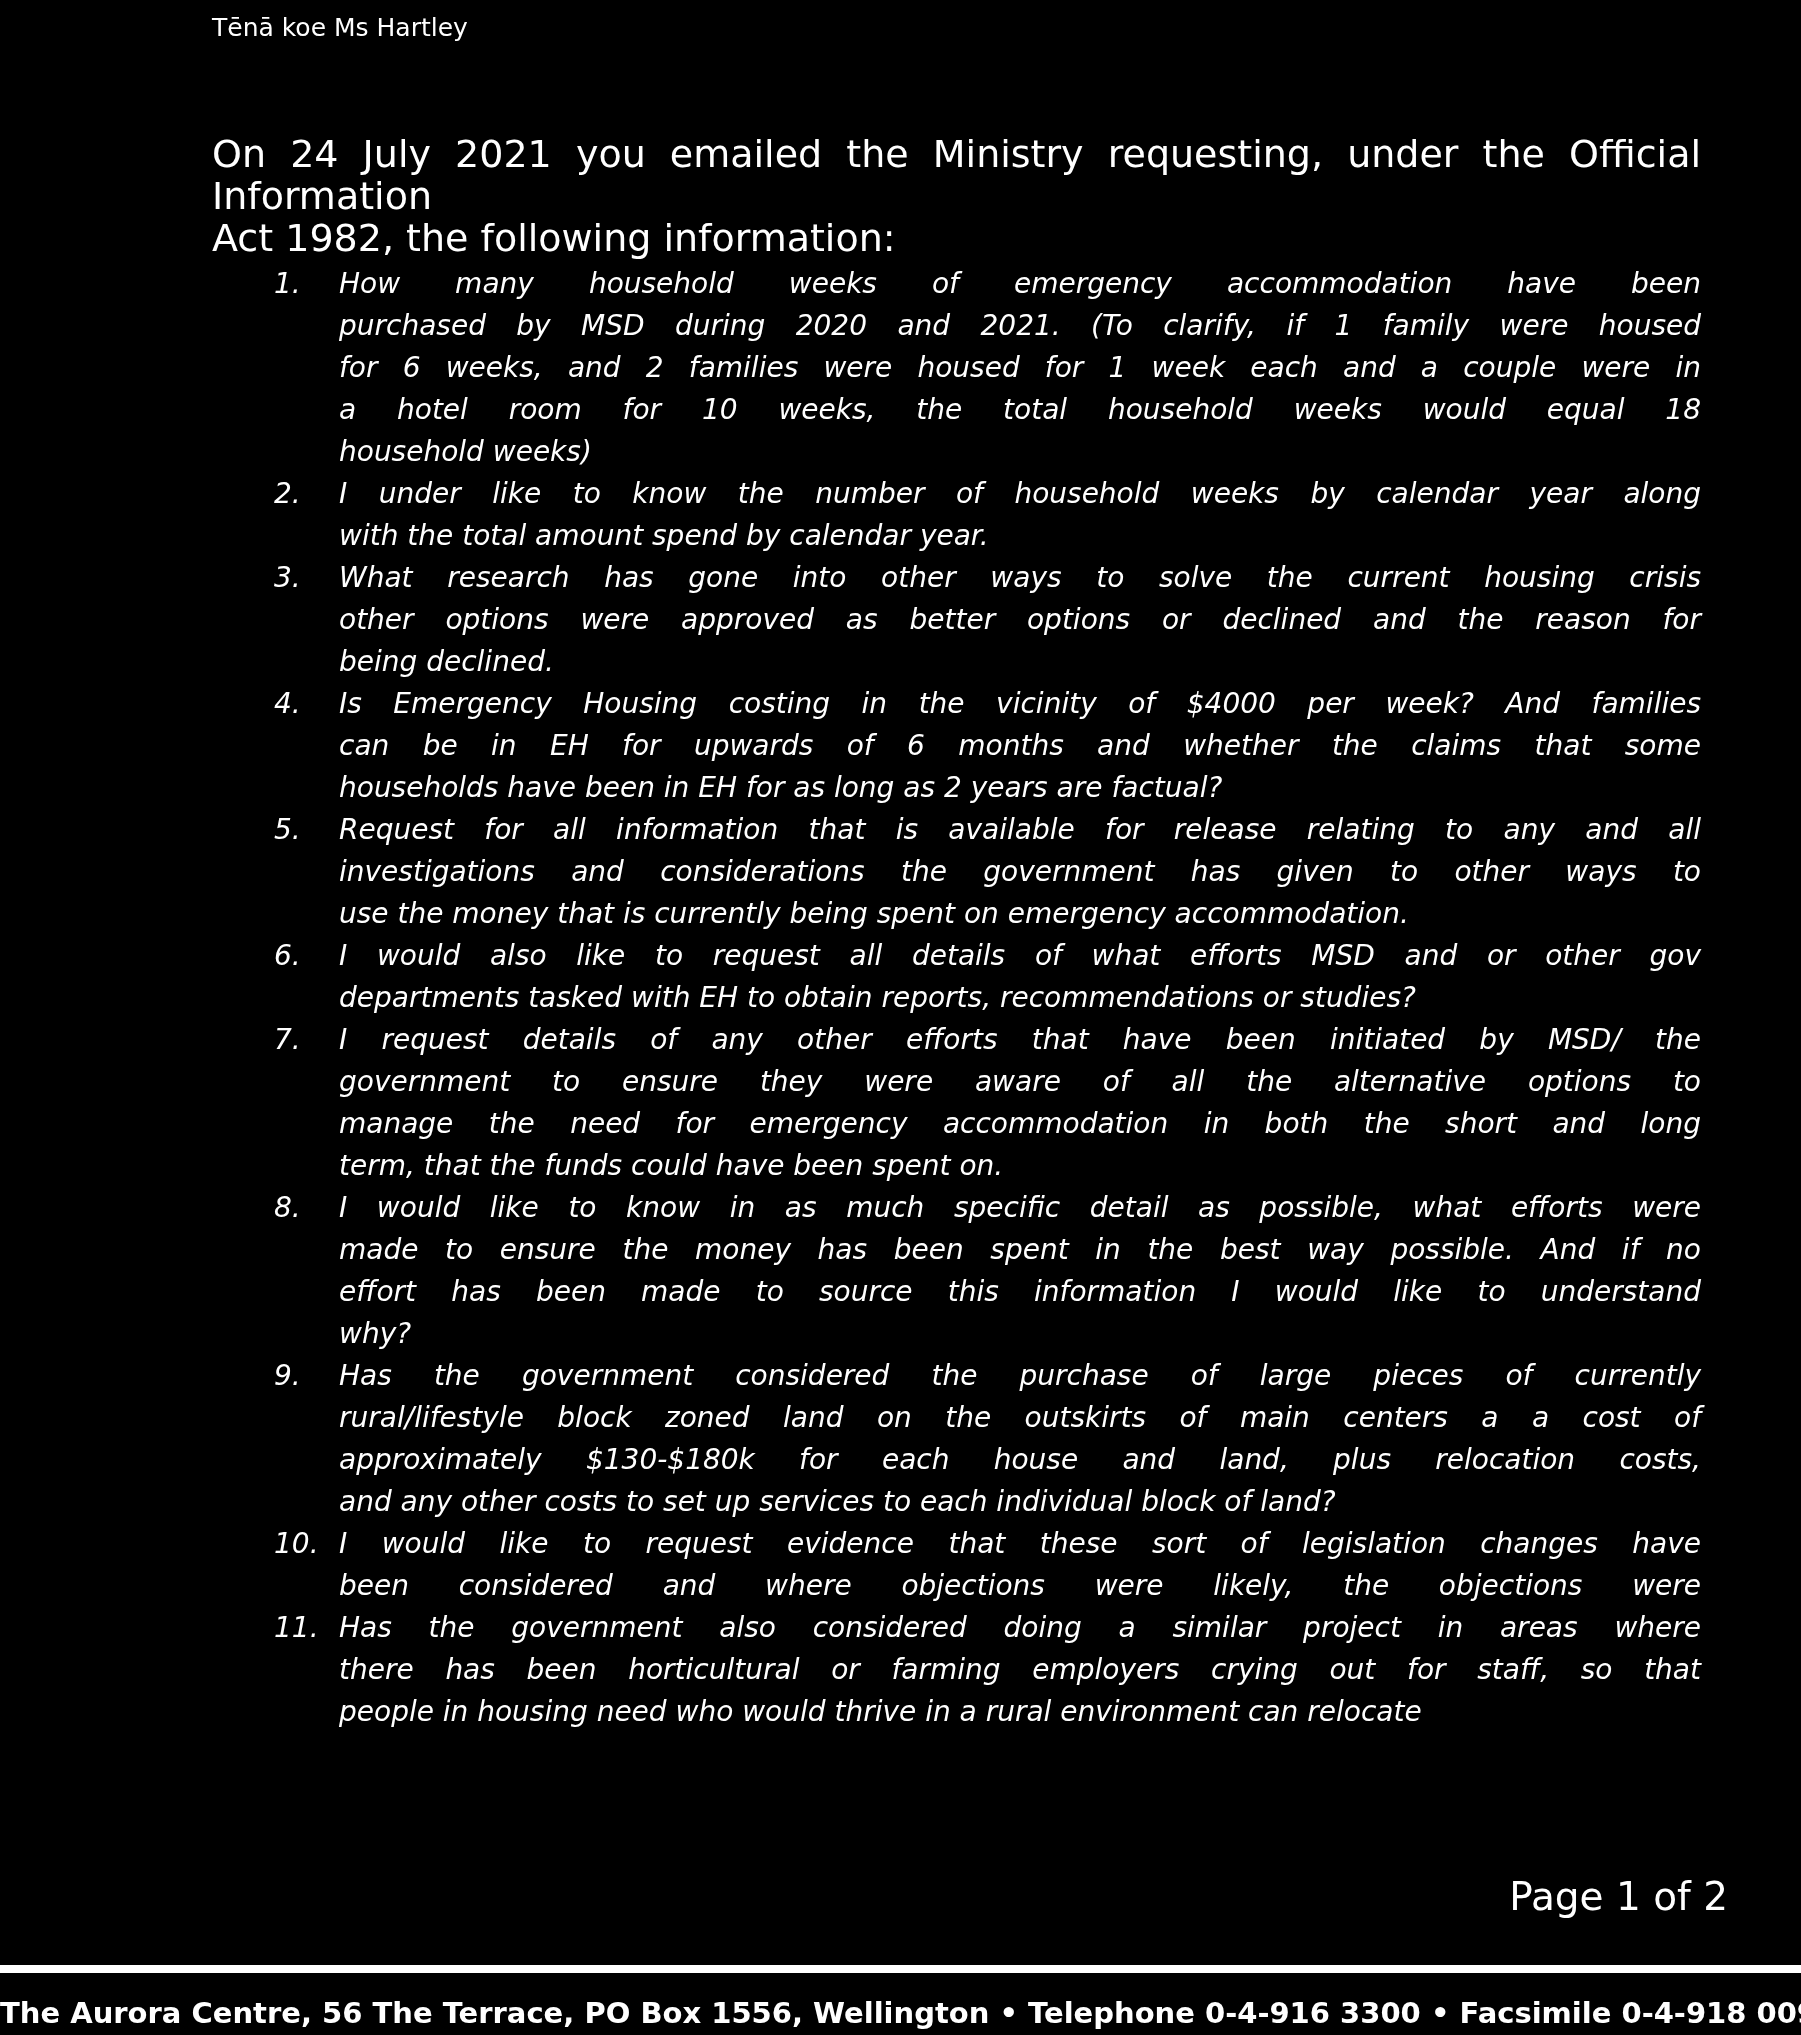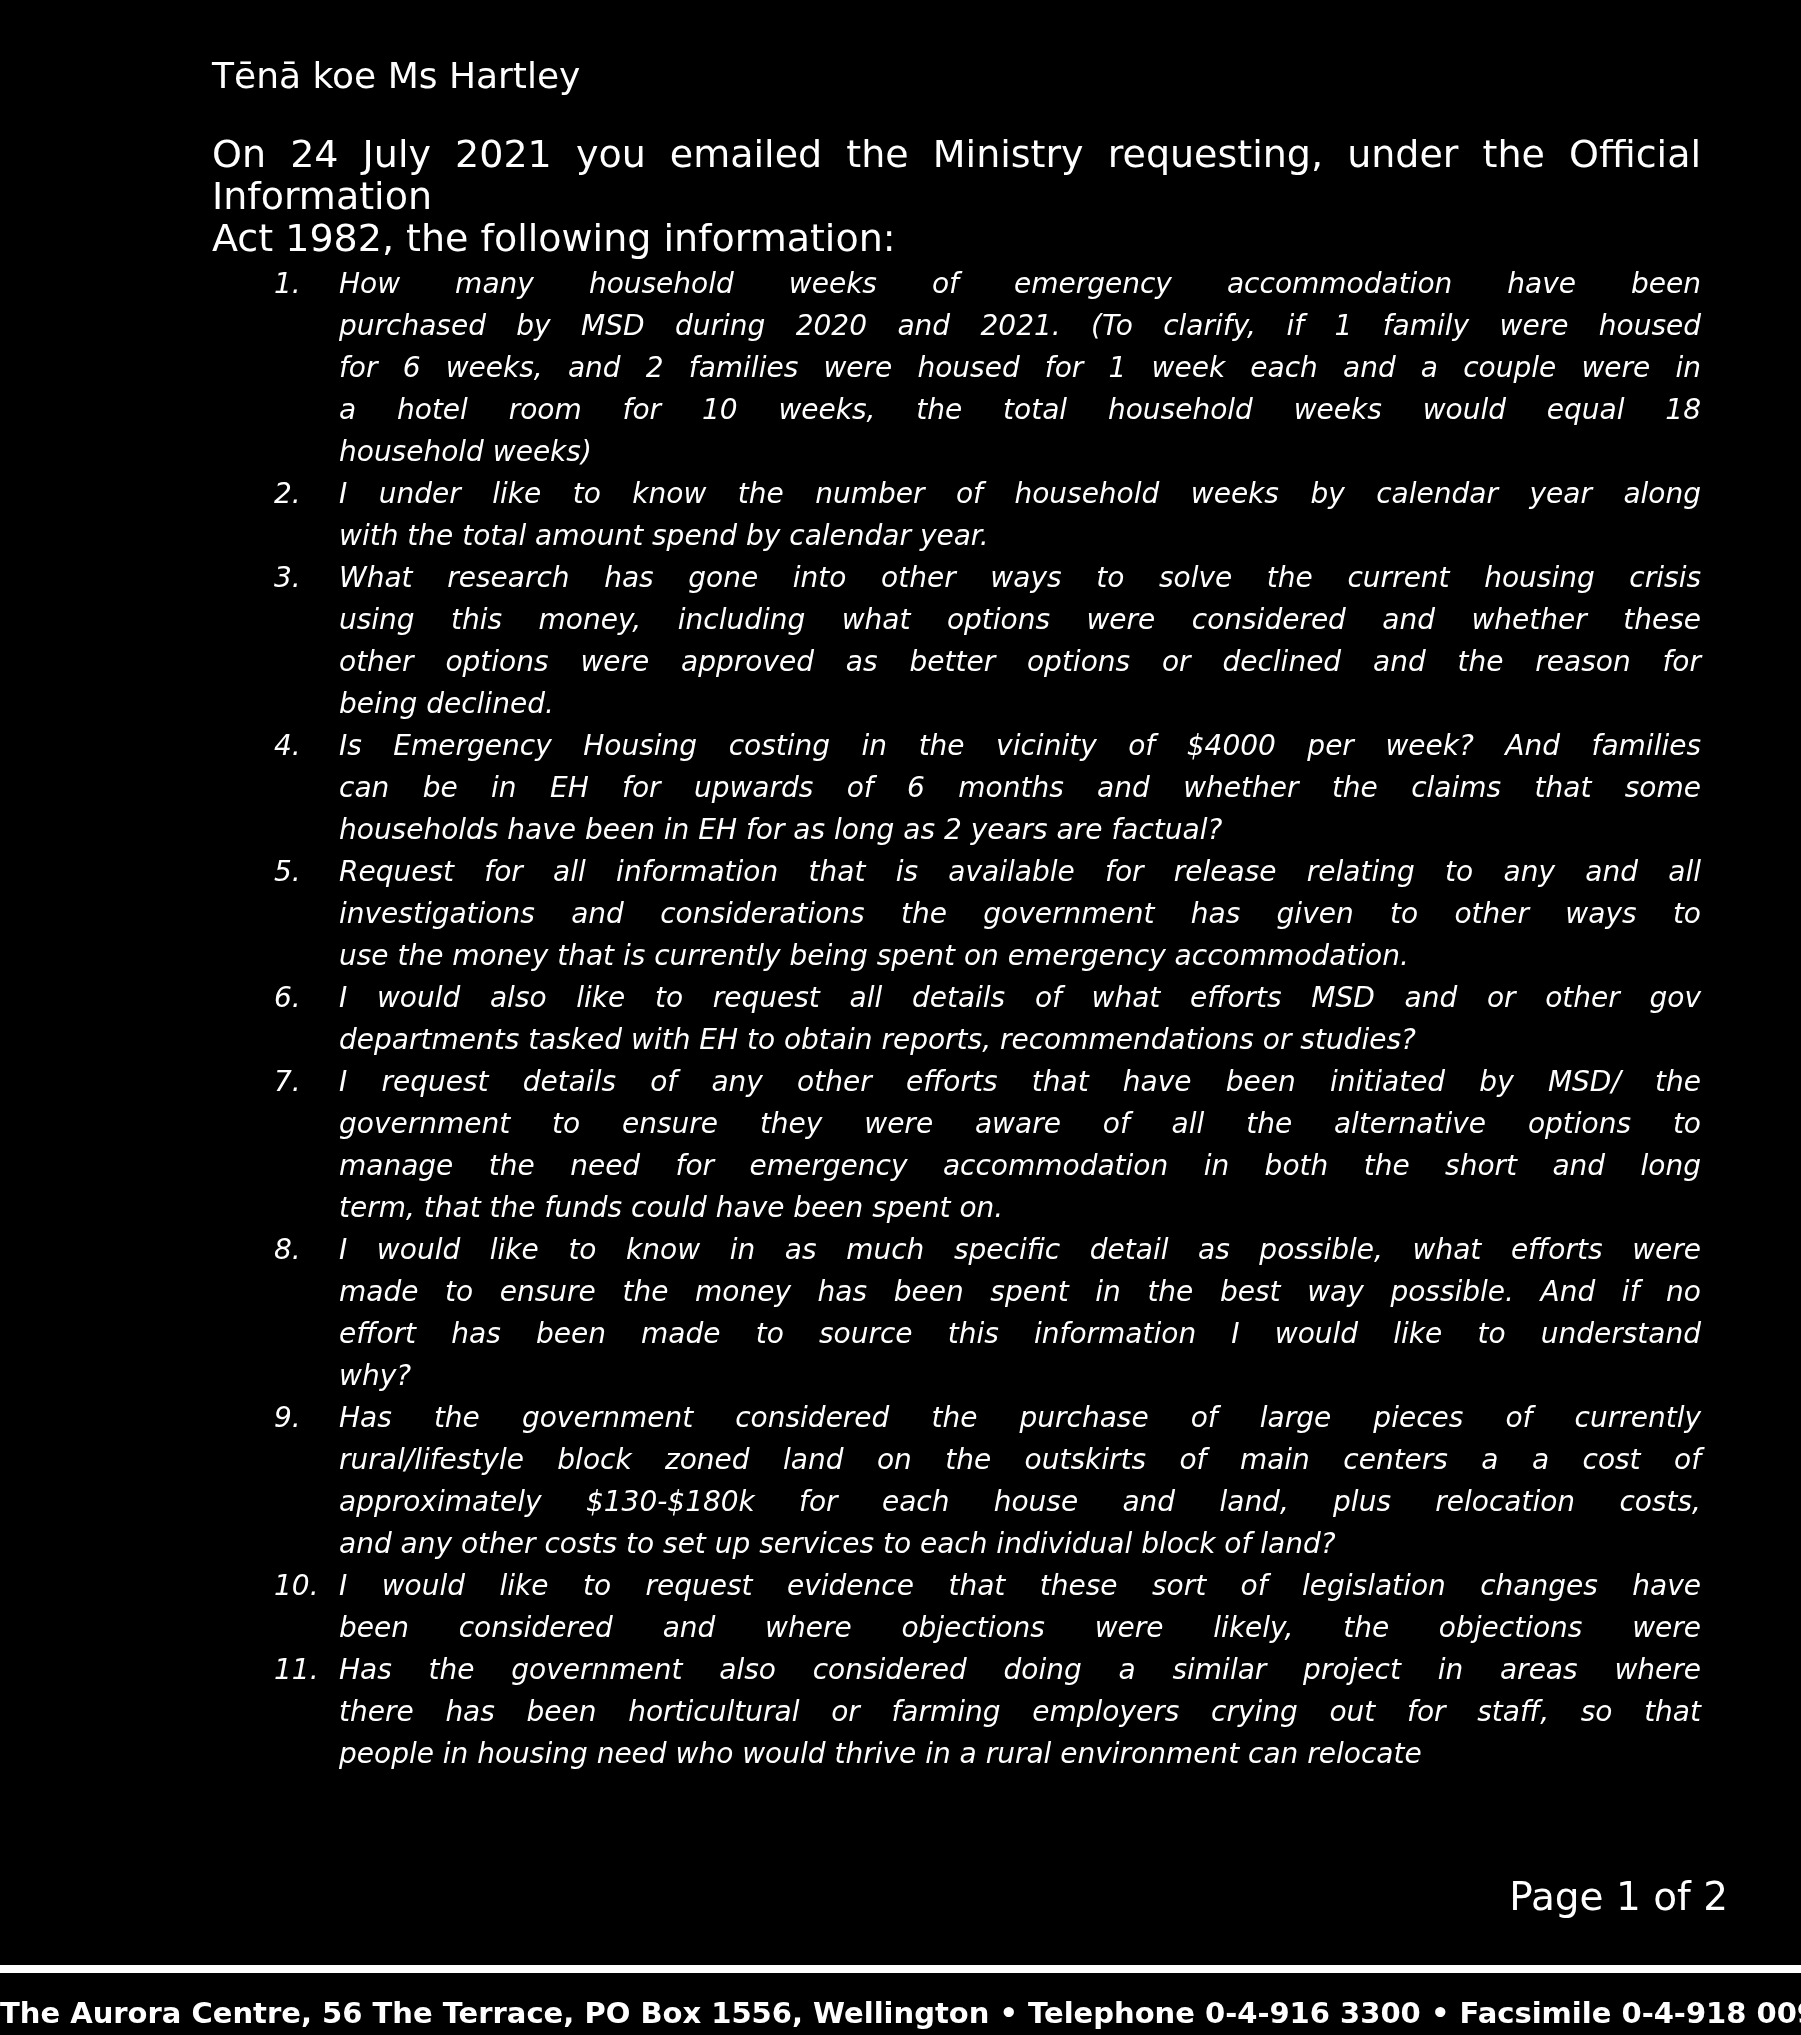--- a/index.html
+++ b/index.html
@@ -13,24 +13,23 @@
     height: 2036px;
     background: #000000;
     color: #ffffff;
     font-family: "DejaVu Sans", "Liberation Sans", sans-serif;
     overflow: hidden;
   }
   .greeting {
     position: absolute;
     left: 212px;
     top: 7.2px;
-    font-size: 36px;
+    font-size: 25px;
     line-height: 42px;
     white-space: nowrap;
-    margin-top: 48px;
   }
   .intro {
     position: absolute;
     left: 212px;
     top: 133px;
     width: 1489px;
     font-size: 38px;
     line-height: 42px;
   }
   .request-list {
@@ -111,21 +110,20 @@
         <div class="jline last">household weeks)</div>
       </div>
       <div class="request-item">
         <span class="item-num">2.</span>
         <div class="jline">I under like to know the number of household weeks by calendar year along</div>
         <div class="jline last">with the total amount spend by calendar year.</div>
       </div>
       <div class="request-item">
         <span class="item-num">3.</span>
         <div class="jline">What research has gone into other ways to solve the current housing crisis</div>
-        <div class="jline">using this money, including what options were considered and whether these</div>
         <div class="jline">other options were approved as better options or declined and the reason for</div>
         <div class="jline last">being declined.</div>
       </div>
       <div class="request-item">
         <span class="item-num">4.</span>
         <div class="jline">Is Emergency Housing costing in the vicinity of $4000 per week? And families</div>
         <div class="jline">can be in EH for upwards of 6 months and whether the claims that some</div>
         <div class="jline last">households have been in EH for as long as 2 years are factual?</div>
       </div>
       <div class="request-item">

